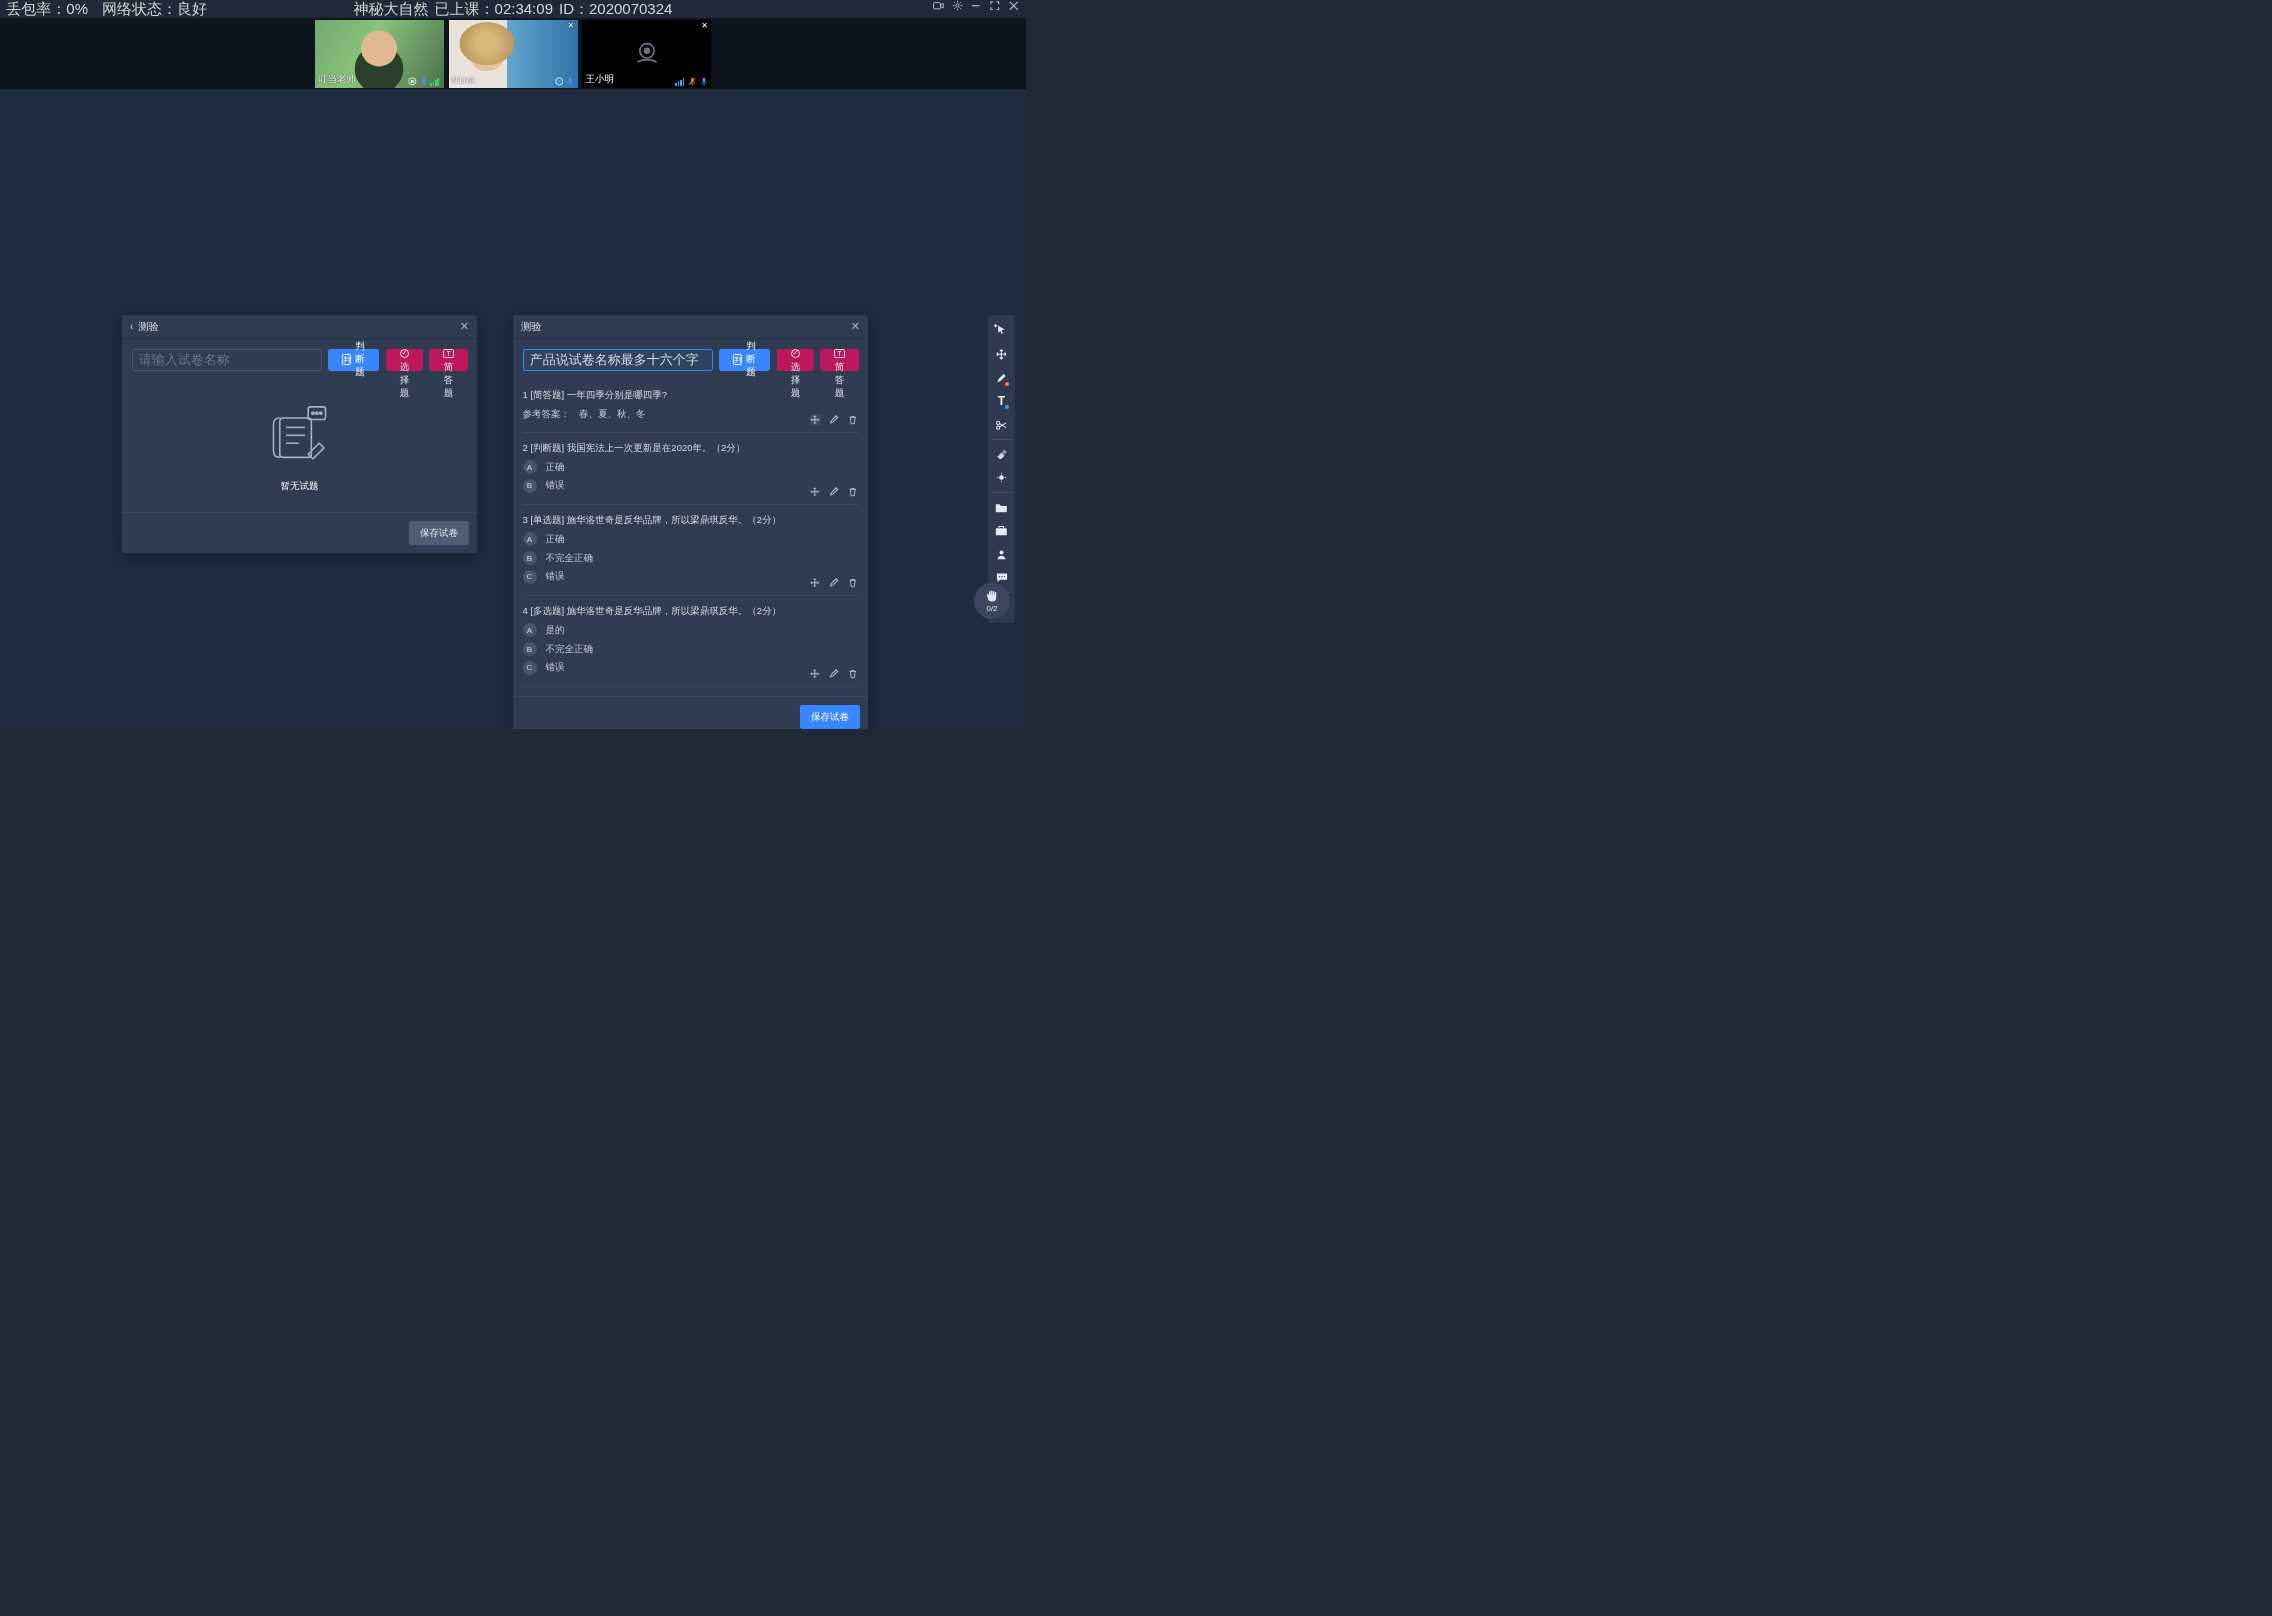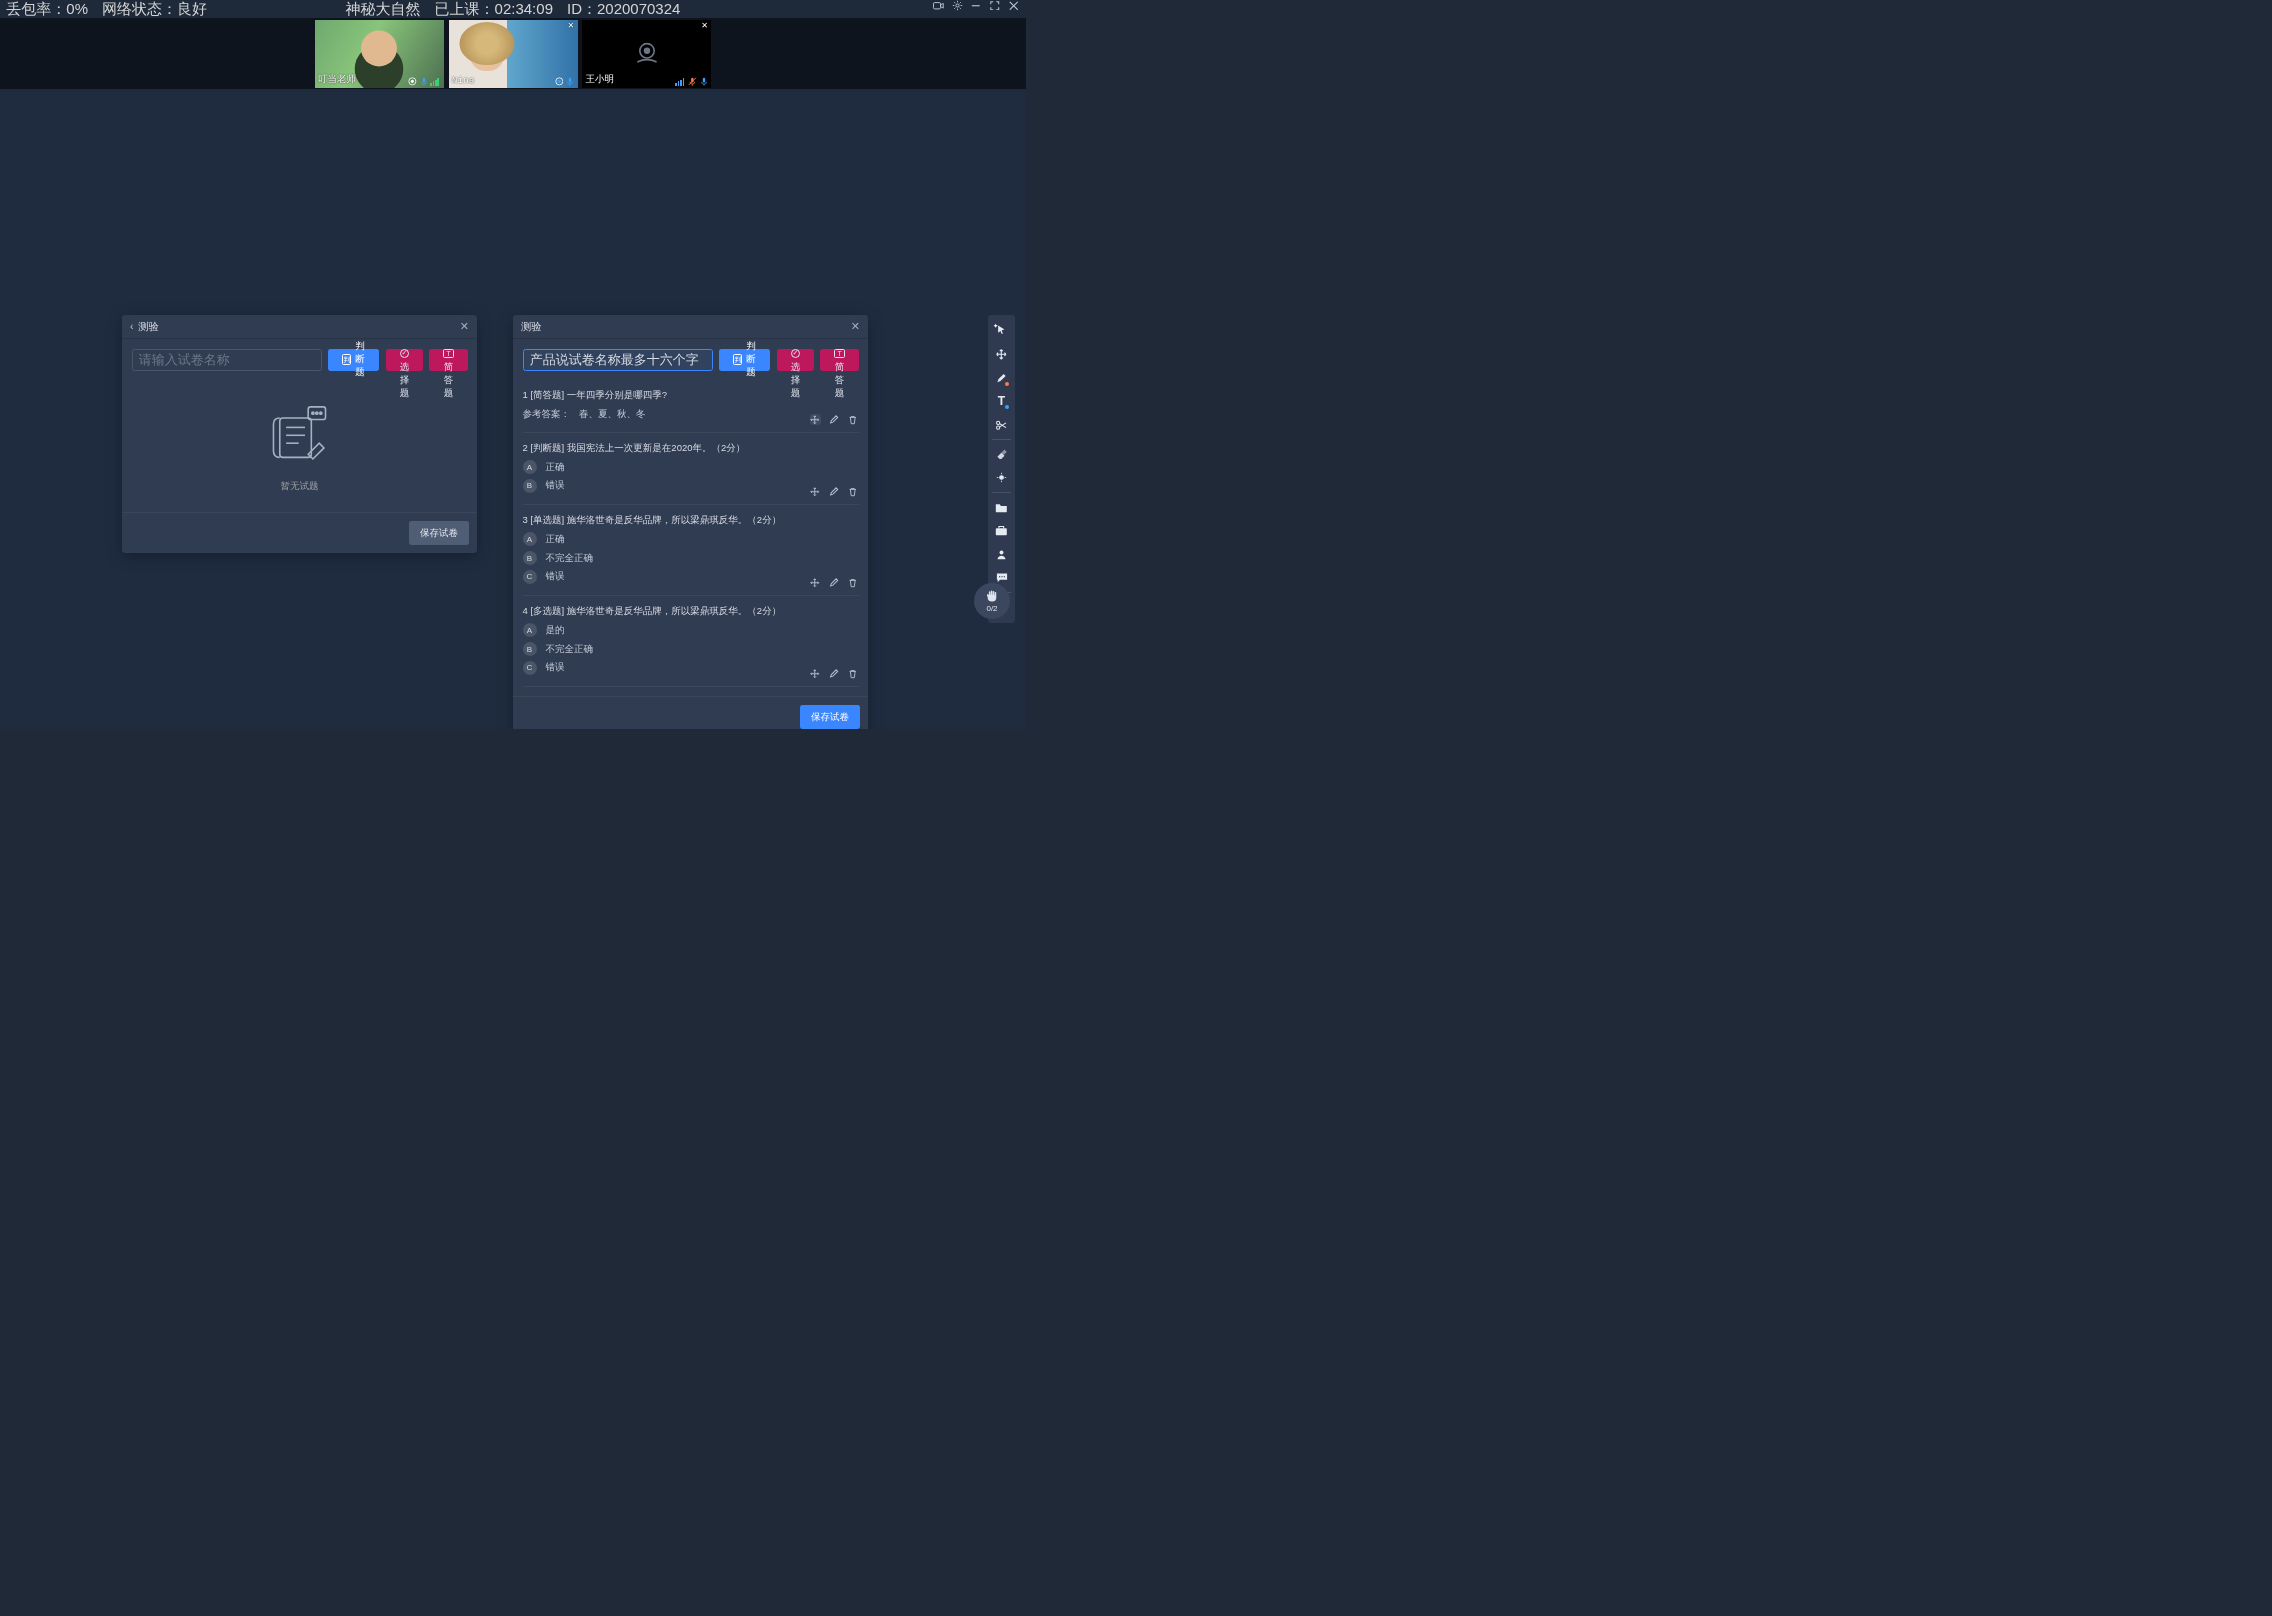--- a/index.html
+++ b/index.html
@@ -20,21 +20,21 @@
       height: 18px;
       background: #1e2a3a;
       display: flex;
       align-items: flex-start;
       color: #d4d4d4;
       font-size: 15px;
       padding: 0 6.3px;
       justify-content: space-between;
     }
     .topbar-left { display: flex; gap: 14px; }
-    .topbar-center { display: flex; gap: 14px; position: absolute; left: 50%; transform: translateX(-50%); }
+    .topbar-center { display: flex; gap: 6px; position: absolute; left: 50%; transform: translateX(-50%); }
     .topbar-right { display: flex; gap: 8px; align-items: center; }
     .topbar-icon { width: 11px; height: 11px; display: inline-flex; align-items: center; justify-content: center; cursor: pointer; color: #c0c6d0; }
     
     .video-strip {
       height: 71px;
       background: #0e141e;
       display: flex;
       justify-content: center;
       gap: 4.7px;
       padding-top: 1.6px;
@@ -158,21 +158,21 @@
     .pill-btn.primary { background: #3a86ff; color: #fff; }
     .pill-btn.ghost { background: #be185d; flex-direction: column; }
     .pill-icon { width: 10.3px; height: 10.3px; display:inline-flex; align-items:center; justify-content:center; border:0.8px solid currentColor; border-radius:1.6px; font-size:7px; }
     .pill-icon.round { border-radius: 50%; width:9.5px; height:9.5px;}
     .empty-state {
       flex: 1;
       display: flex;
       flex-direction: column;
       align-items: center;
       justify-content: center;
-      color: #a3a3a3;
+      color: #ffffff;
       text-align: right;
     }
     .empty-illustration {
       width: 71px;
       height: 71px;
       position: relative;
       margin-bottom: 9.5px;
     }
     .empty-text { font-size: 9.5px; }
     .panel-footer {

